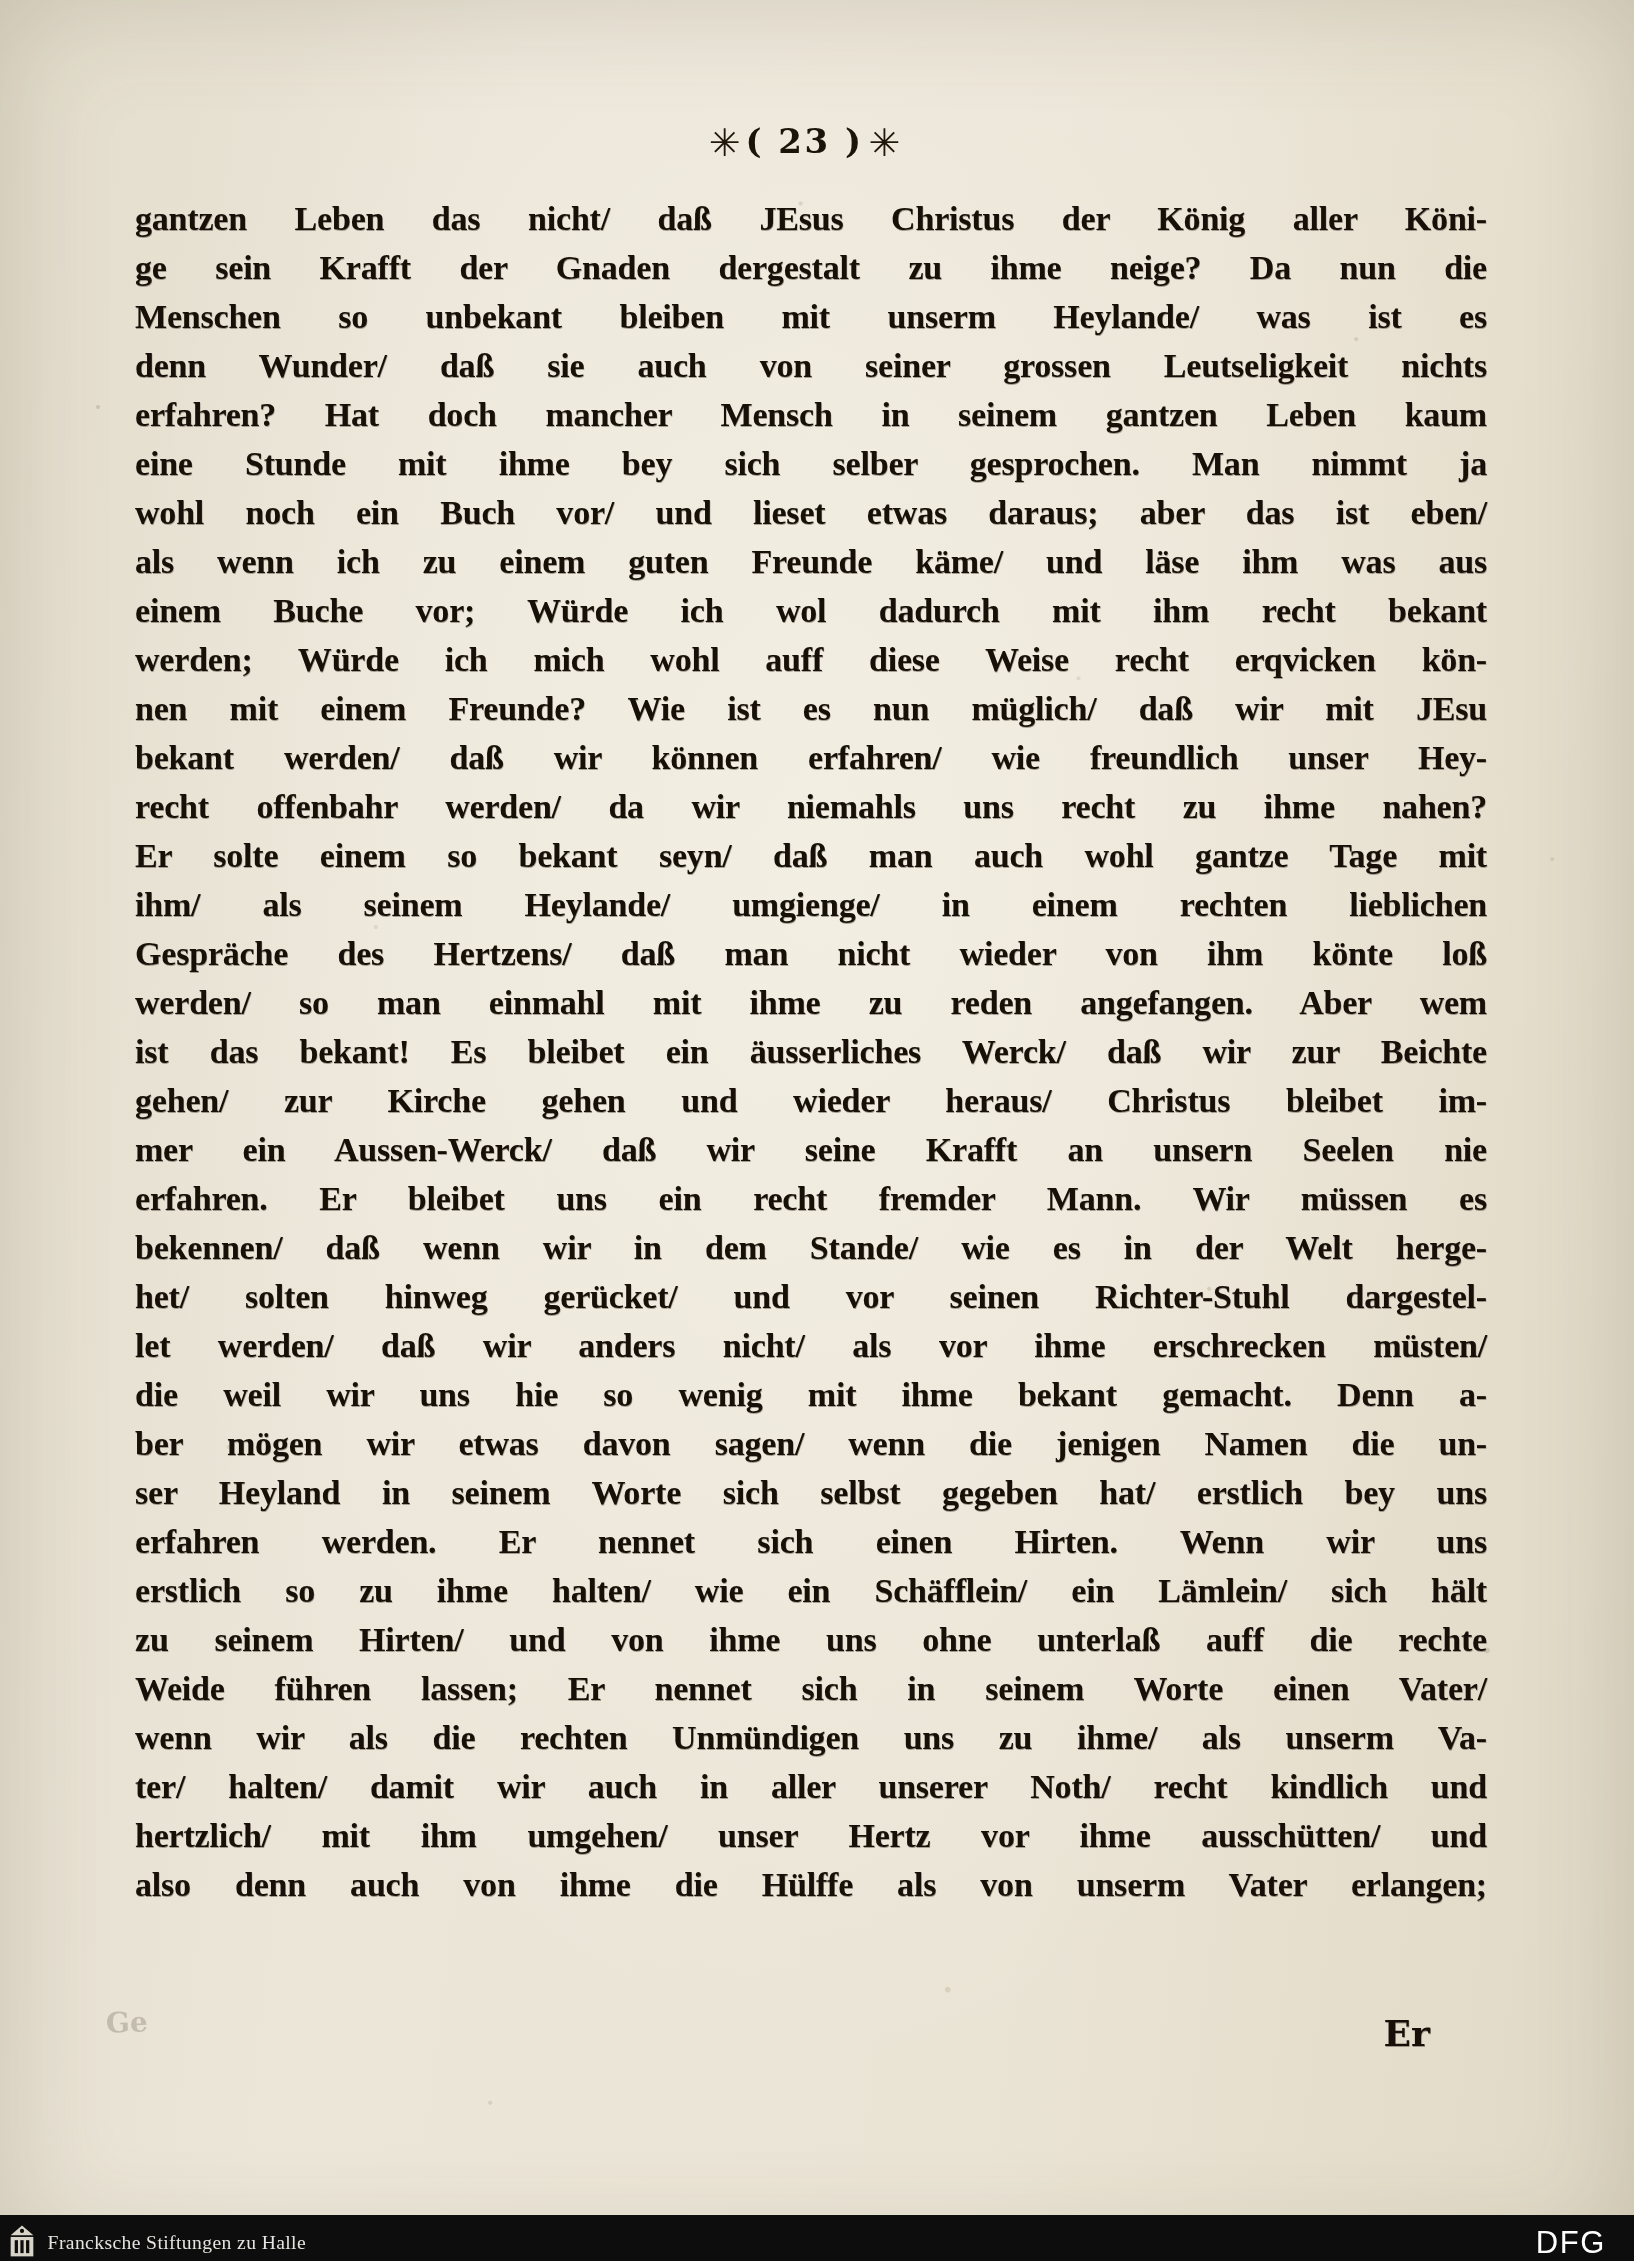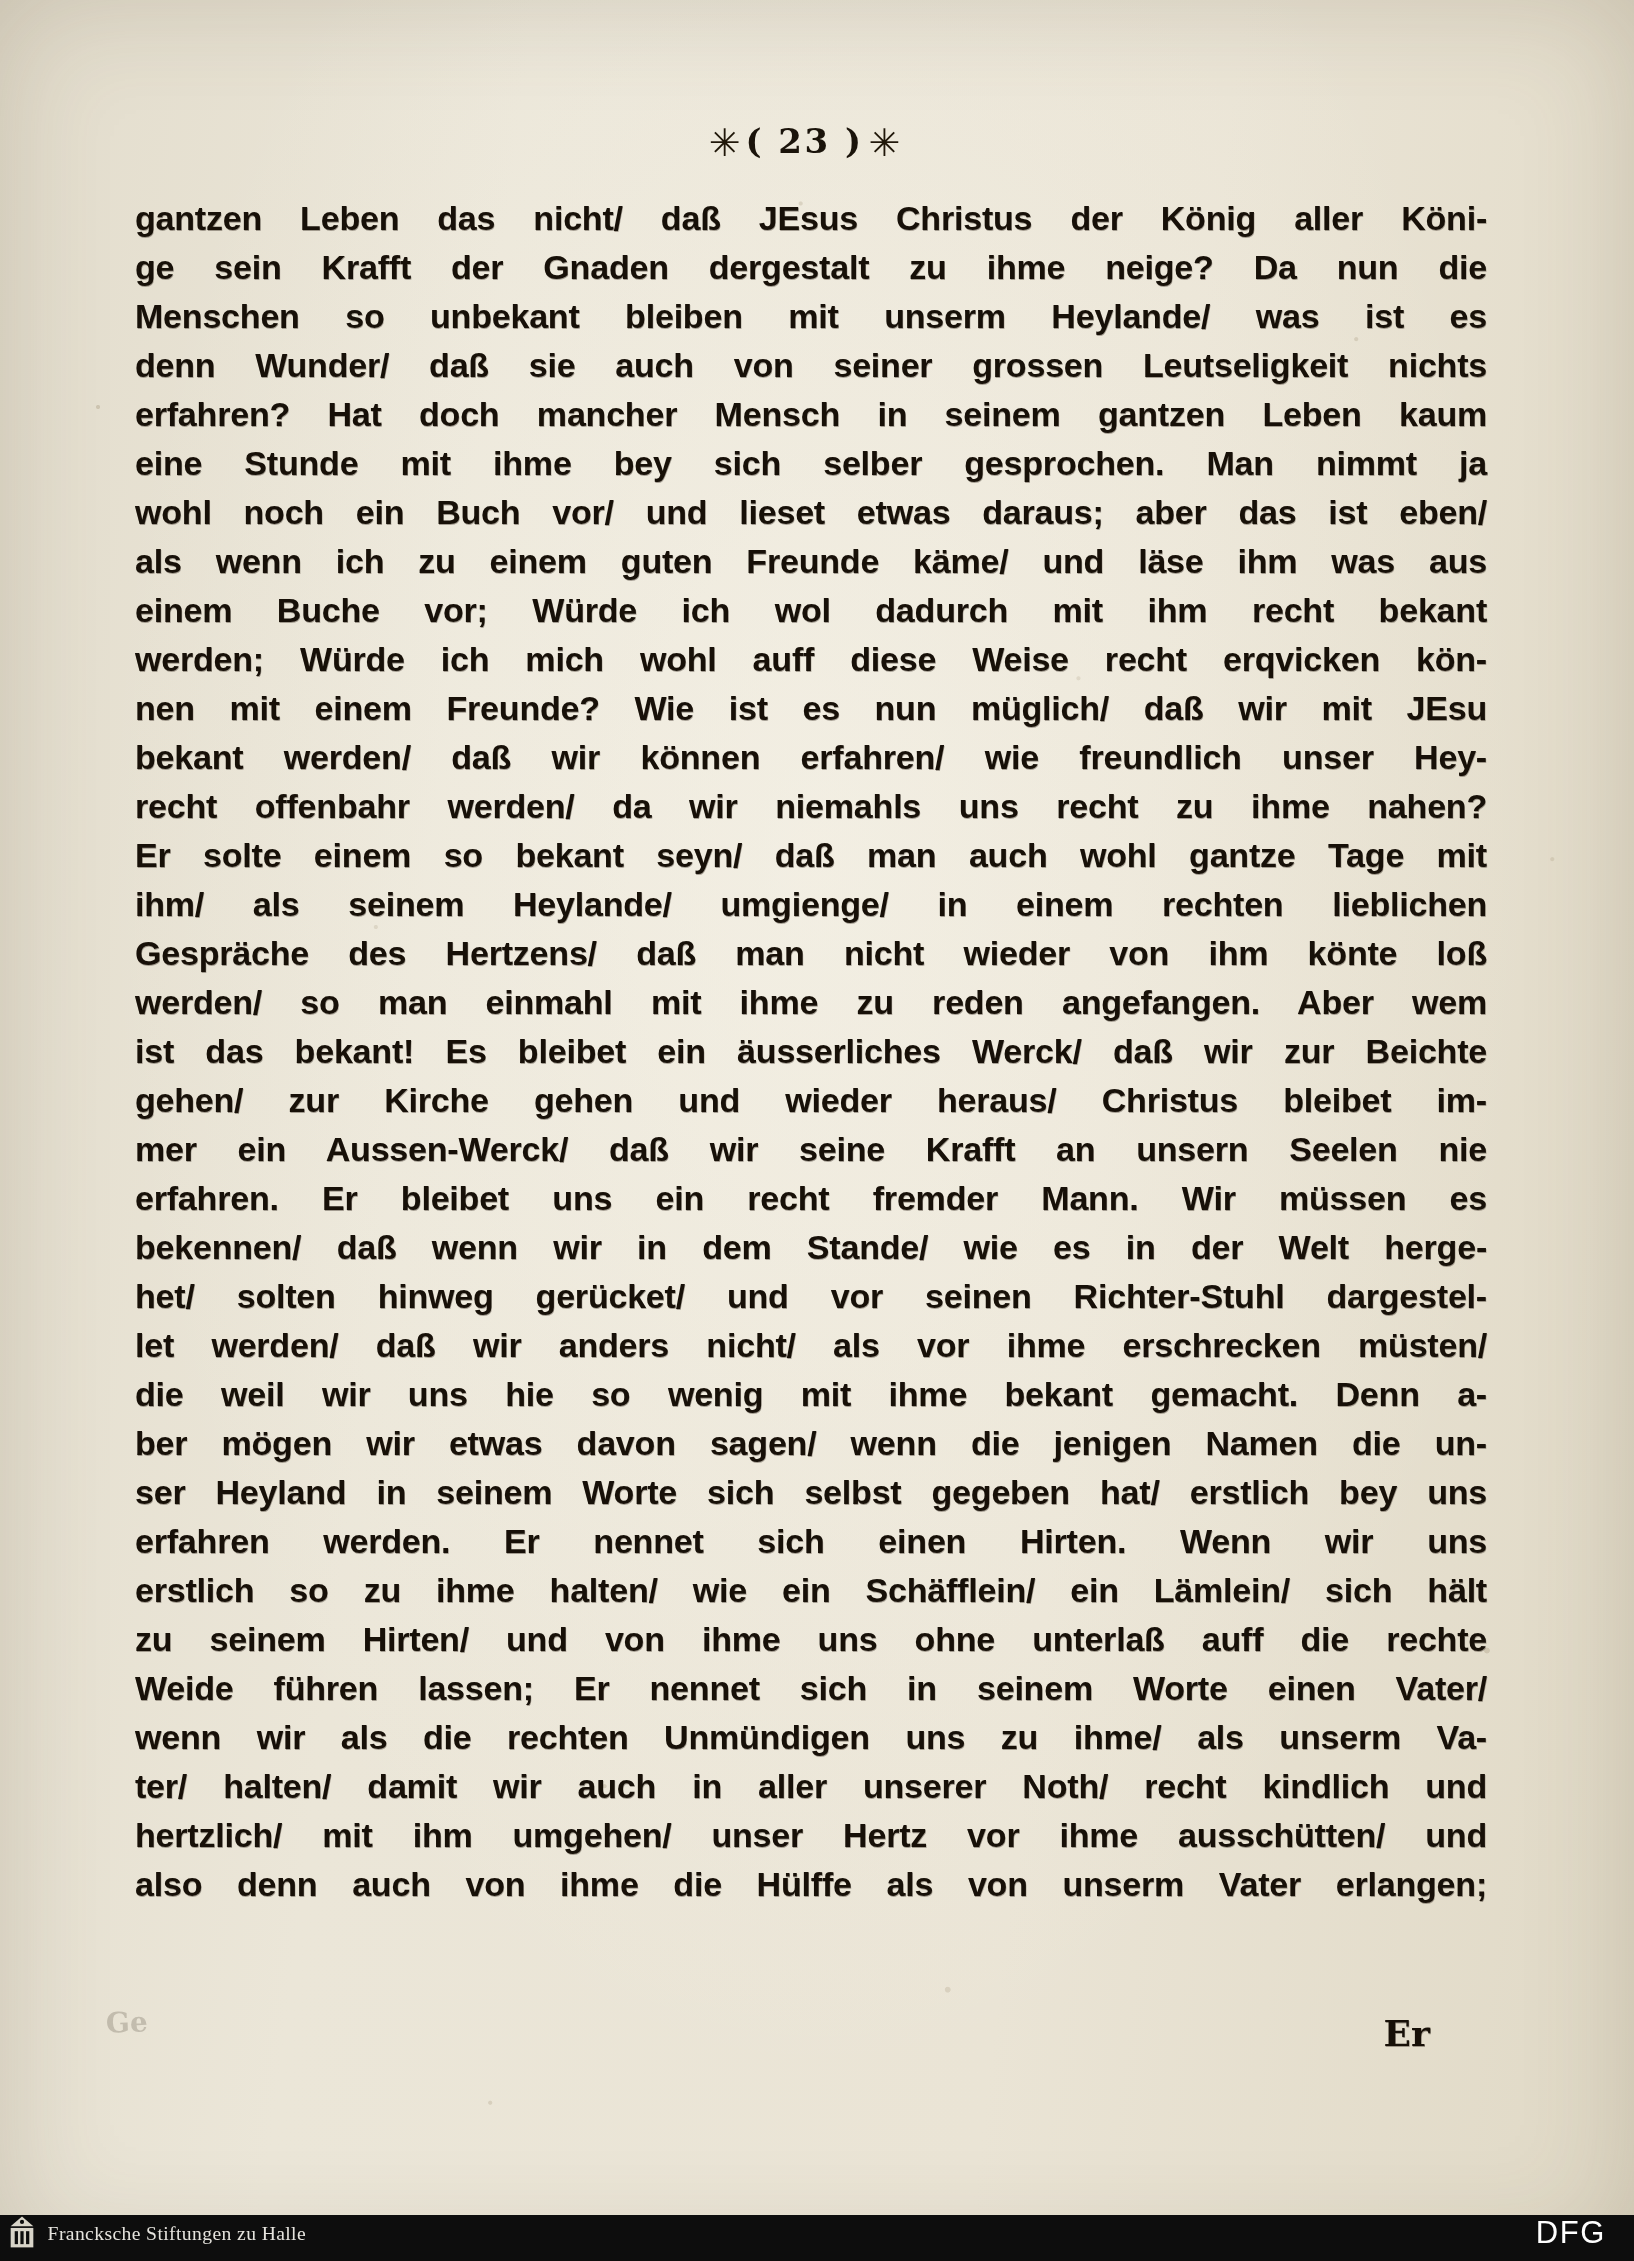--- a/index.html
+++ b/index.html
@@ -54,21 +54,21 @@
     letter-spacing: 2.5px;
     color: #1a130a;
   }
   .textblock {
     position: absolute;
     top: 194px;
     left: 135px;
     width: 1352px;
   }
   .line {
-    font-family: Liberation Sans, sans-serif;
+    font-family: Liberation Serif, serif;
     font-weight: 700;
     font-size: 34px;
     line-height: 49px;
     letter-spacing: -0.2px;
     color: #171008;
     text-align: justify;
     text-align-last: justify;
     text-shadow: 0.5px 0.7px 0 rgba(25,15,5,.35);
     white-space: normal;
   }
@@ -97,21 +97,21 @@
     transform: rotate(-2deg);
   }
   .footer {
     position: absolute;
     left: 0;
     bottom: 0;
     width: 1634px;
     height: 46px;
     background: #0d0d0d;
     display: flex;
-    align-items: flex-start;
+    align-items: flex-end;
     justify-content: space-between;
     padding: 0 28px 0 8.2px;
   }
   .footer-left {
     display: flex;
     align-items: center;
     gap: 11.4px;
   }
   .archive-label {
     font-family: "Liberation Serif", serif;

